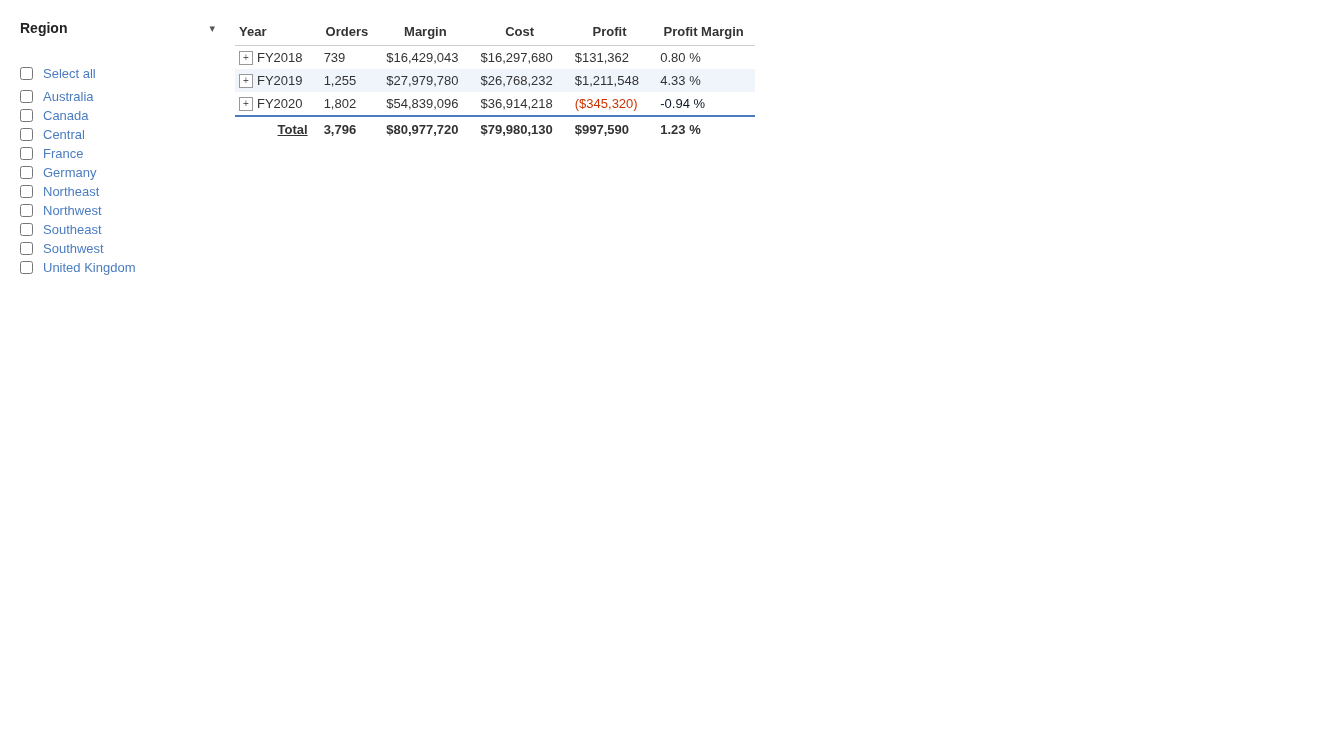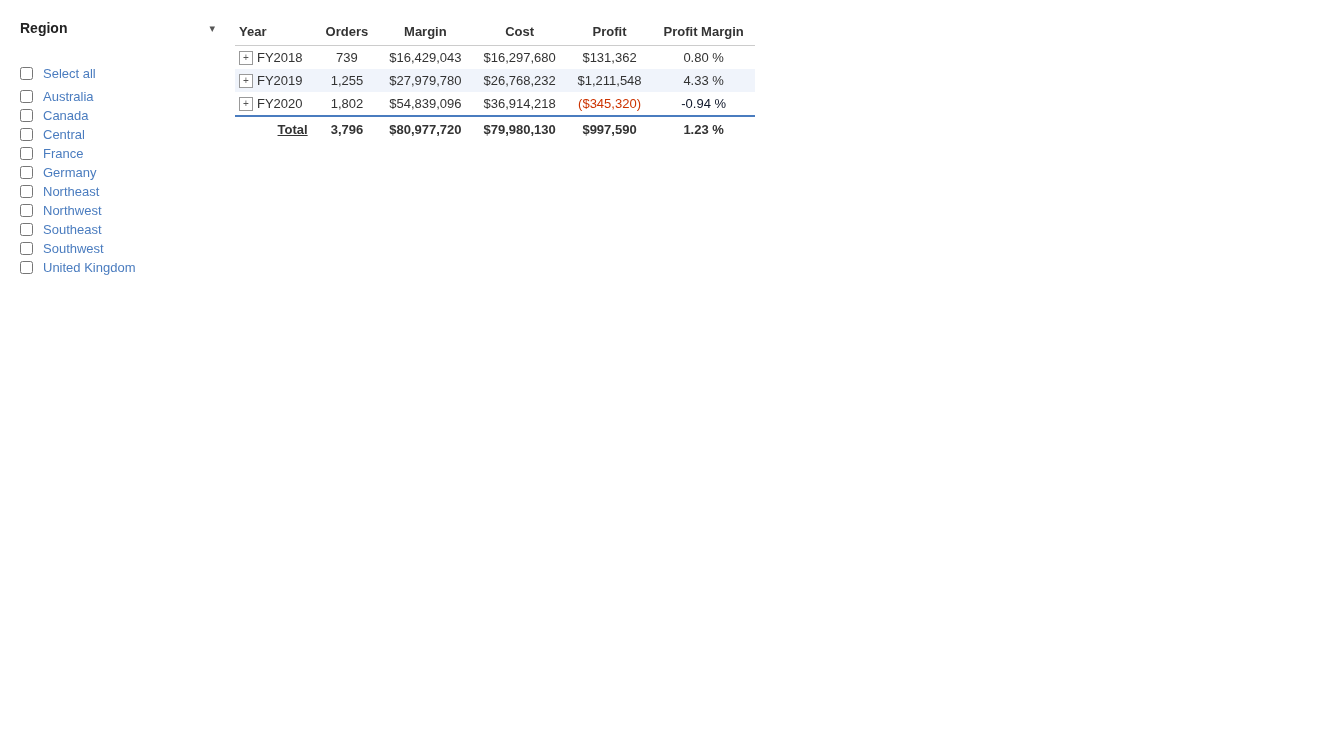--- a/index.html
+++ b/index.html
@@ -79,21 +79,21 @@
       padding: 4px 8px 6px 8px;
       border-bottom: 1px solid #ccc;
     }
     thead tr th:first-child {
       text-align: left;
       padding-left: 4px;
     }
     tbody tr td {
       padding: 4px 8px;
       font-size: 13px;
-      text-align: center;
+      text-align: left;
       color: #333;
     }
     tbody tr td:first-child {
       text-align: left;
       padding-left: 4px;
     }
     tbody tr.fy2019 {
       background-color: #f0f4fb;
     }
     .expand-btn {

